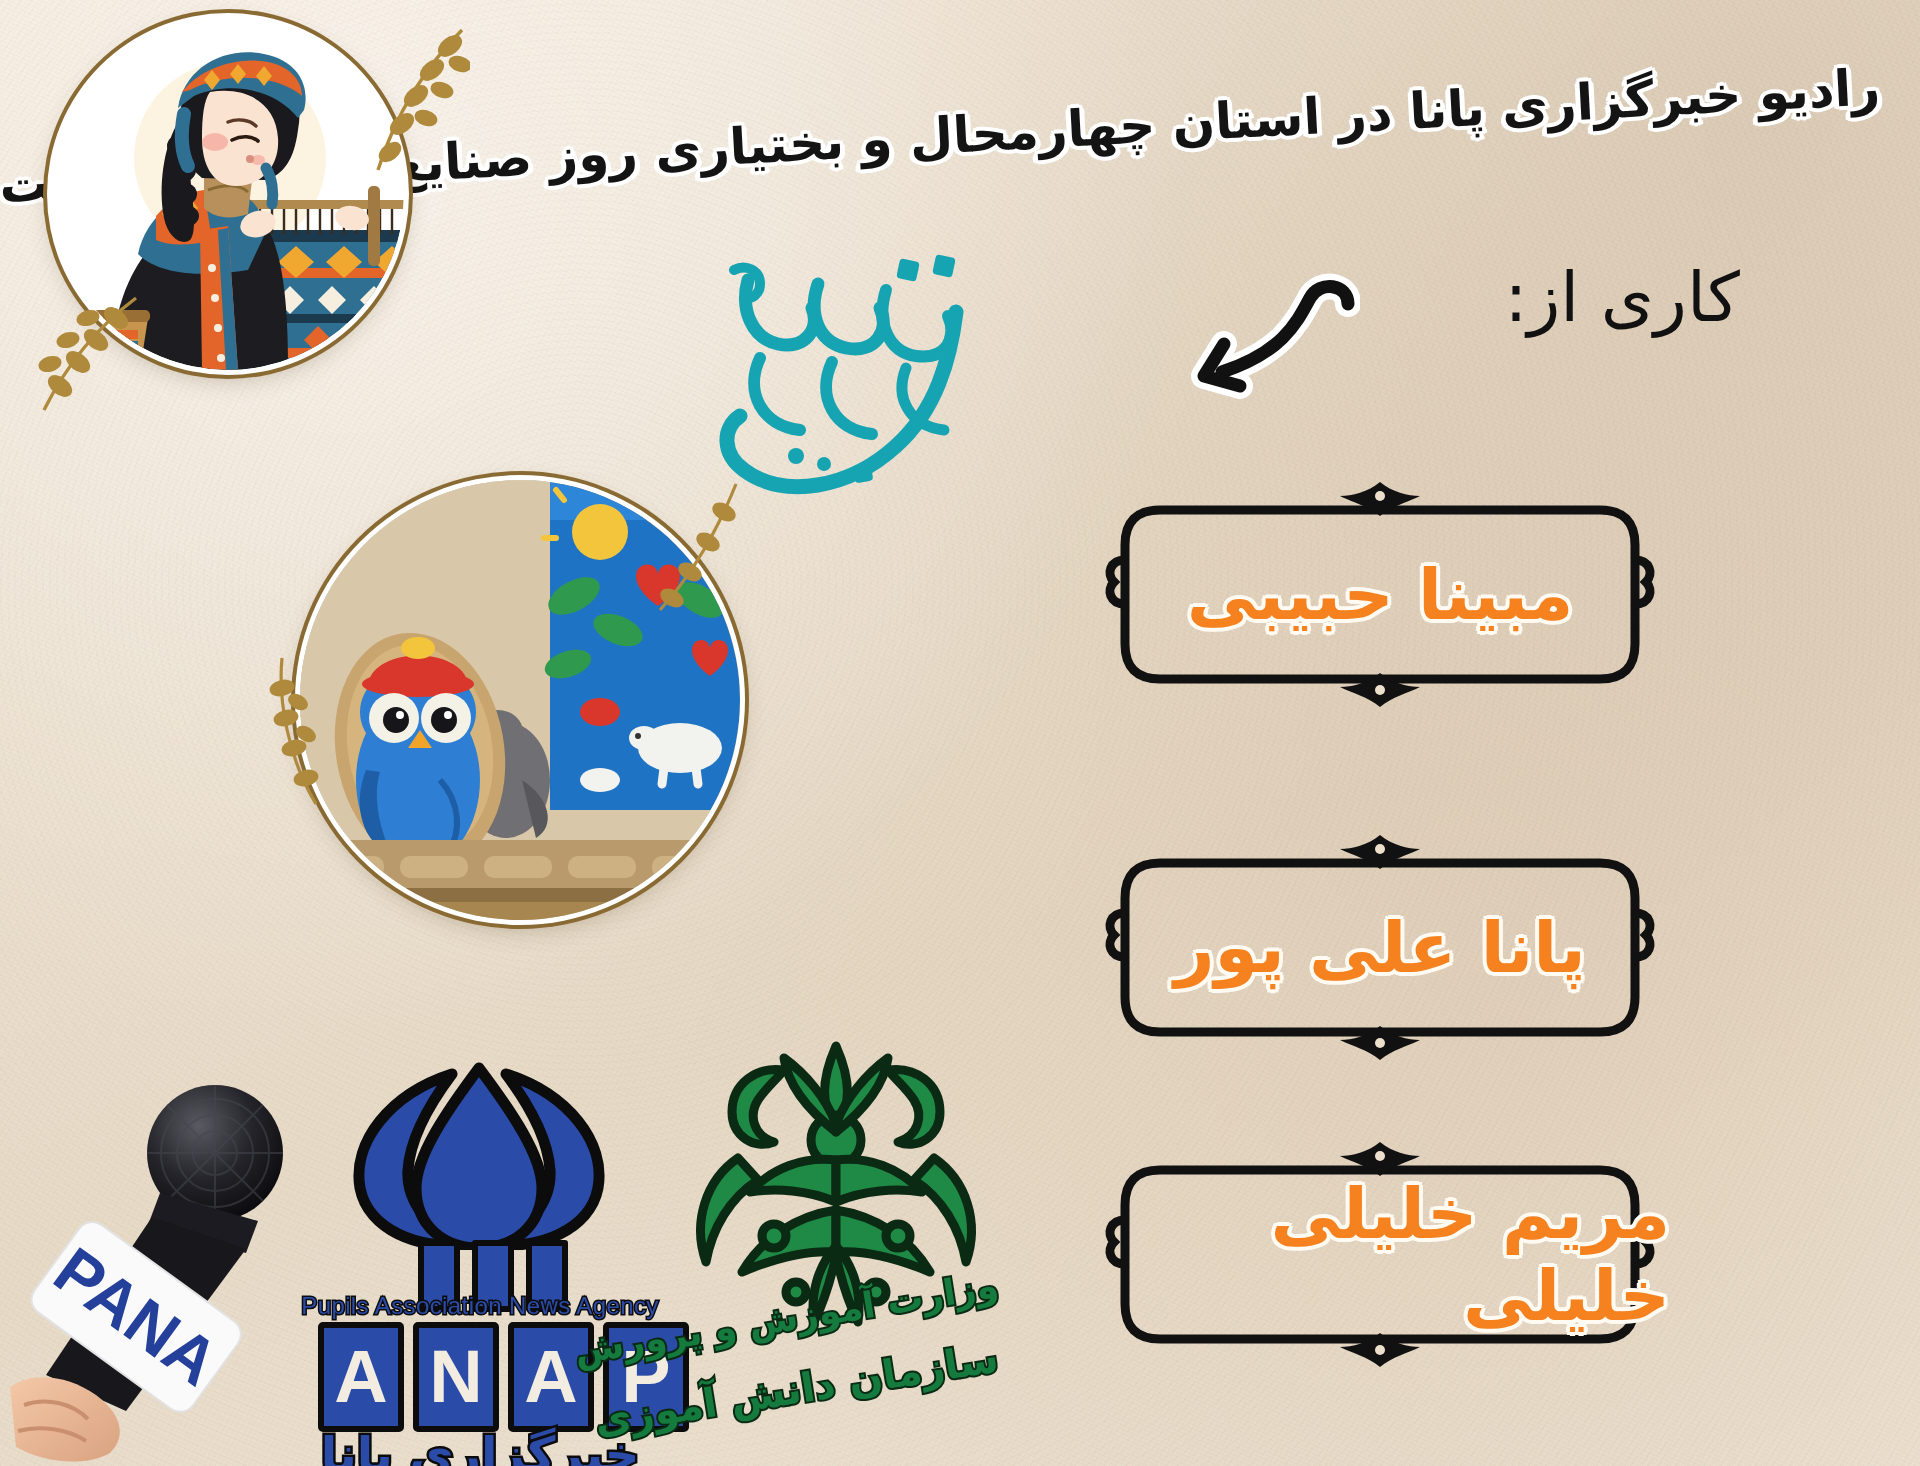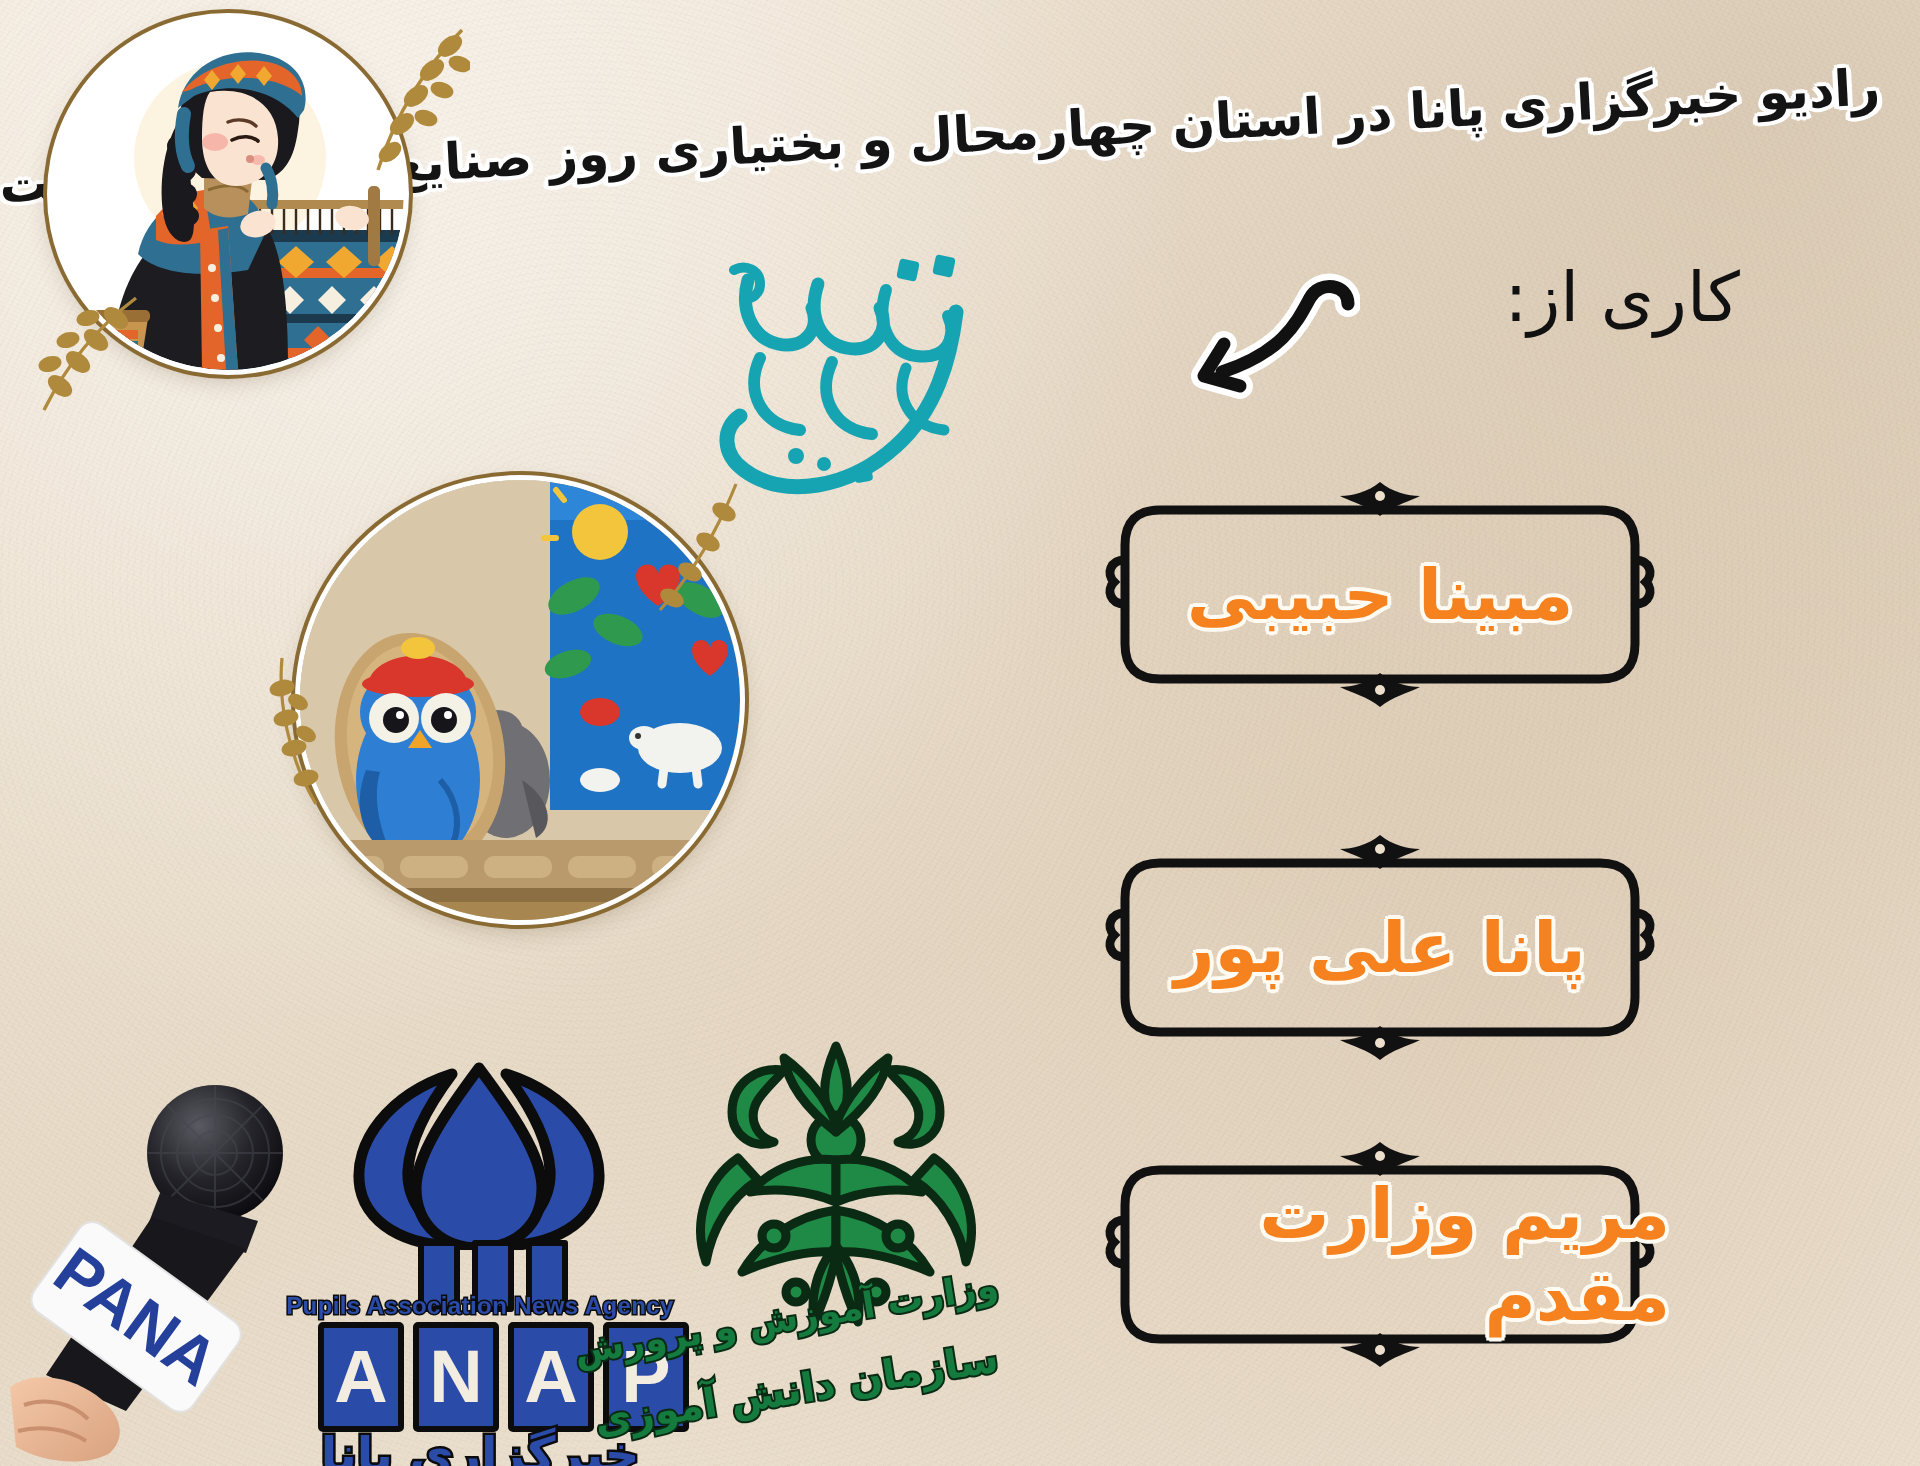--- a/index.html
+++ b/index.html
@@ -72,21 +72,21 @@
   .pana-letters{display:flex;gap:9px;}
   .pana-letter{
     width:74px;height:98px;background:#2b4ba8;
     border:6px solid #0c0c0c;border-radius:5px;
     display:flex;align-items:center;justify-content:center;
     color:#f3ece0;font-size:74px;font-weight:700;line-height:1;
     font-family:"Liberation Sans",sans-serif;
   }
   .pana-sub-en{
     font-family:"Liberation Sans",sans-serif;
-    font-size:24px;font-weight:700;color:#2b4ba8;letter-spacing:.4px;
+    font-size:24px;font-weight:400;color:#2b4ba8;letter-spacing:.4px;
     -webkit-text-stroke:3px #0c0c0c;paint-order:stroke fill;
     white-space:nowrap;text-align:center;
   }
   .pana-sub-fa{
     direction:rtl;font-size:48px;font-weight:700;color:#2b4ba8;
     -webkit-text-stroke:5px #0c0c0c;paint-order:stroke fill;
     white-space:nowrap;text-align:center;
   }
   .min-fa{
     direction:rtl;font-weight:700;color:#157a3d;white-space:nowrap;
@@ -437,21 +437,21 @@
       <path d="M70 28 H510 Q545 28 545 63 V162 Q545 197 510 197 H70 Q35 197 35 162 V63 Q35 28 70 28 Z" fill="none" stroke="#111" stroke-width="9"></path>
       <path d="M35 78 C20 78 16 92 24 100 C16 108 20 122 35 122" fill="none" stroke="#111" stroke-width="9"></path>
       <path d="M545 78 C560 78 564 92 556 100 C564 108 560 122 545 122" fill="none" stroke="#111" stroke-width="9"></path>
       <g fill="#111">
         <path d="M290 0 C302 10 318 14 330 14 C318 20 302 24 290 34 C278 24 262 20 250 14 C262 14 278 10 290 0 Z"></path>
         <circle cx="290" cy="14" r="5" fill="#ece0cd"></circle>
         <path d="M290 191 C302 201 318 205 330 205 C318 211 302 215 290 225 C278 215 262 211 250 205 C262 205 278 201 290 191 Z"></path>
         <circle cx="290" cy="208" r="5" fill="#ece0cd"></circle>
       </g>
     </svg>
-    <div class="plate-name">مریم وزارت مقدم</div>
+    <div class="plate-name">مریم خلیلی خلیلی</div>
   </div>
 
   <svg style="position:absolute;left:10px;top:1075px;width:310px;height:390px;" viewBox="0 0 310 390">
     <defs>
       <radialGradient id="mg" cx="38%" cy="30%" r="72%">
         <stop offset="0%" stop-color="#5a5a62"></stop>
         <stop offset="55%" stop-color="#24242a"></stop>
         <stop offset="100%" stop-color="#0c0c10"></stop>
       </radialGradient>
       <linearGradient id="hg" x1="0" y1="0" x2="1" y2="1">

